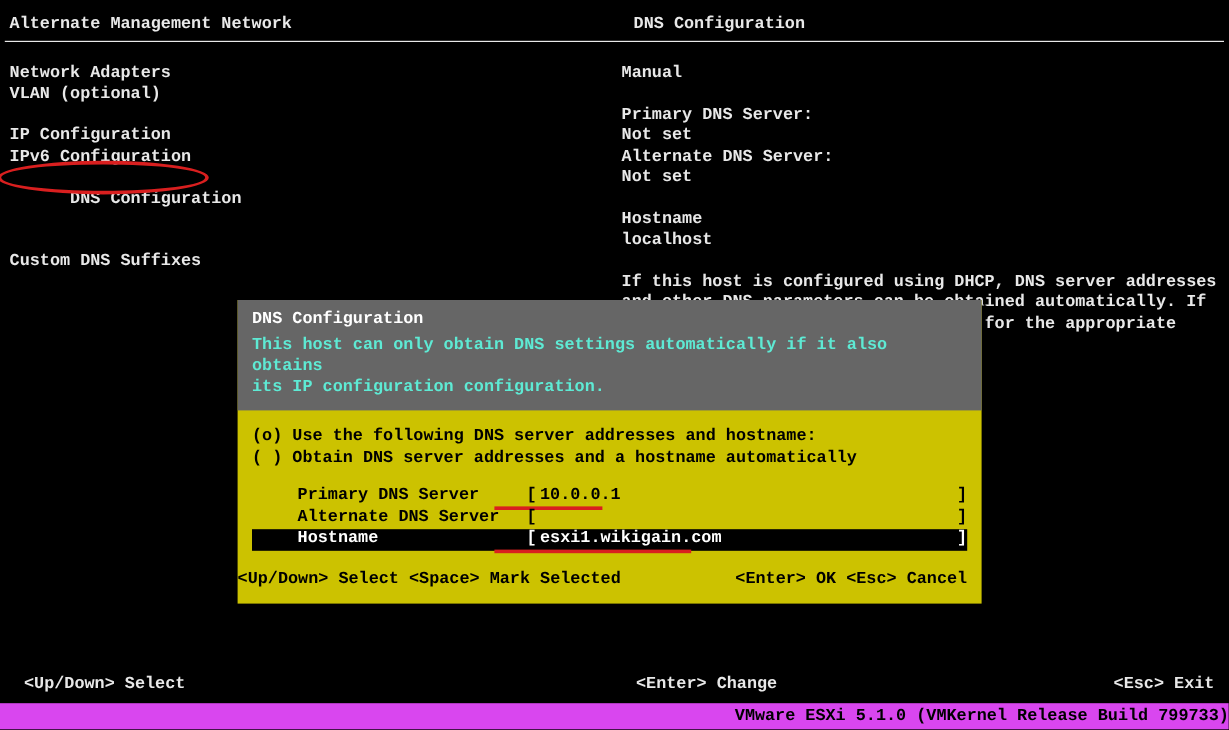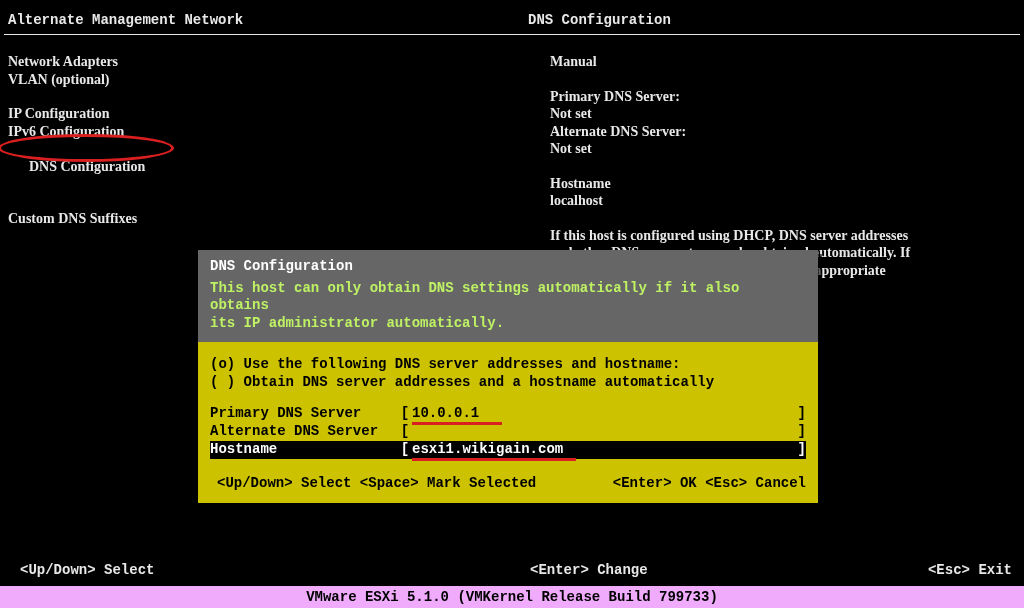--- a/index.html
+++ b/index.html
@@ -20,86 +20,85 @@
 }
 .header-left { width: 520px; }
 .header-right { flex: 1; }
 .divider {
   border-top: 1px solid #e8e8e8;
   margin: 0 4px;
 }
 .main {
   display: flex;
   padding: 18px 8px 0 8px;
-  font-family: Liberation Serif, serif;
 }
 .menu-col { width: 510px; color: #e8e8e8; line-height: 1.25; }
 .menu-item { white-space: pre; }
 .menu-item.highlighted { position: relative; }
 .ellipse {
   position: absolute;
   left: -10px;
   top: -6px;
   width: 176px;
   height: 28px;
   border: 3px solid #d91f1f;
   border-radius: 50%;
   pointer-events: none;
 }
-.detail-col { flex: 1; color: #e8e8e8; line-height: 1.25; margin-left: 32px; }
+.detail-col { flex: 1; color: #e8e8e8; line-height: 1.25; }
 .spacer-line { height: 17px; }
 
 .dialog {
   position: absolute;
   left: 198px;
   top: 250px;
   width: 620px;
   background: #ccc200;
   box-shadow: 4px 4px 0 rgba(0,0,0,0.6);
 }
 .dialog-head {
   background: #666;
   color: #fff;
   padding: 8px 12px 10px 12px;
   line-height: 1.25;
 }
 .dialog-title { color: #fff; margin-bottom: 4px; }
-.dialog-desc { color: #bef264; }
+.dialog-desc { color: #5eead4; }
 .dialog-body {
   padding: 14px 12px 10px 12px;
   color: #000;
   line-height: 1.25;
 }
 .opt-row { white-space: pre; }
 
 .fields { margin-top: 14px; }
 .field-row {
   display: flex;
   align-items: center;
   height: 18px;
   position: relative;
 }
 .field-row.active { background: #000; color: #fff; }
-.field-label { width: 188px; white-space: pre; }
+.field-label { width: 188px; white-space: pre; margin-left: 38px; }
 .bracket { width: 14px; text-align: center; }
 .field-value { flex: 1; white-space: pre; }
 .bracket-end { width: 10px; text-align: right; }
 
 .underline-red {
   position: absolute;
   height: 3px;
   background: #d91f1f;
   bottom: -2px;
 }
 .ul-primary { left: 202px; width: 90px; }
 .ul-host-outer { z-index: 5; }
 .ul-host { left: 202px; width: 164px; }
 
 .dialog-foot {
-  padding: 6px 12px 12px 19px;
+  padding: 6px 12px 12px 0;
   color: #000;
   display: flex;
 }
 .foot-left { flex: 1; }
 .foot-right { text-align: center; }
 .ybold { color: #000; font-weight: bold; }
 .yplain { color: #000; }
 
 .bottom-bar {
   position: absolute;
@@ -111,23 +110,23 @@
 }
 .bb-left { width: 510px; }
 .bb-center { flex: 1; }
 .bb-right { text-align: left; padding-right: 4px; }
 
 .version-bar {
   position: absolute;
   left: 0; right: 0;
   bottom: 0;
   height: 22px;
-  background: #f0abfc;
+  background: #d946ef;
   color: #000;
-  text-align: center;
+  text-align: right;
   line-height: 22px;
 }
 </style>
 </head>
 <body>
 
 <div class="header">
   <div class="header-left">Alternate Management Network</div>
   <div class="header-right">DNS Configuration</div>
 </div>
@@ -162,21 +161,21 @@
     <div>and other DNS parameters can be obtained automatically. If</div>
     <div>not, ask your network administrator for the appropriate</div>
     <div>settings.</div>
   </div>
 </div>
 
 <div class="dialog">
   <div class="dialog-head">
     <div class="dialog-title">DNS Configuration</div>
     <div class="dialog-desc">This host can only obtain DNS settings automatically if it also obtains</div>
-    <div class="dialog-desc">its IP administrator automatically.</div>
+    <div class="dialog-desc">its IP configuration configuration.</div>
   </div>
   <div class="dialog-body">
     <div class="opt-row">(o) Use the following DNS server addresses and hostname:</div>
     <div class="opt-row">( ) Obtain DNS server addresses and a hostname automatically</div>
 
     <div class="fields">
       <div class="field-row">
         <span class="field-label">Primary DNS Server</span>
         <span class="bracket">[</span>
         <span class="field-value">10.0.0.1</span>

